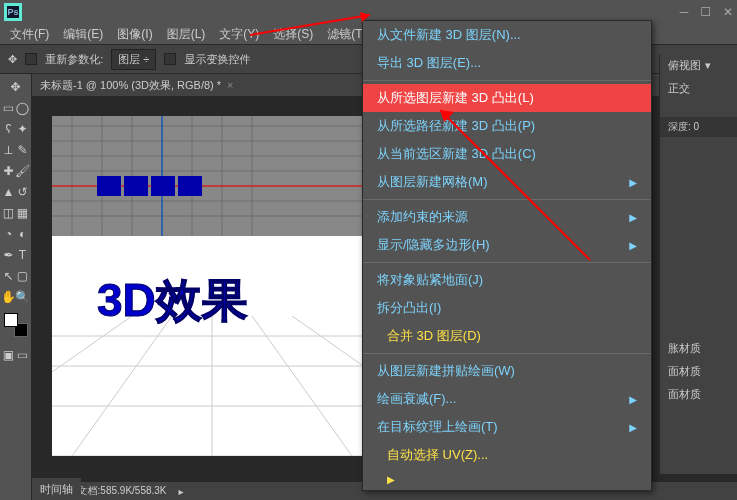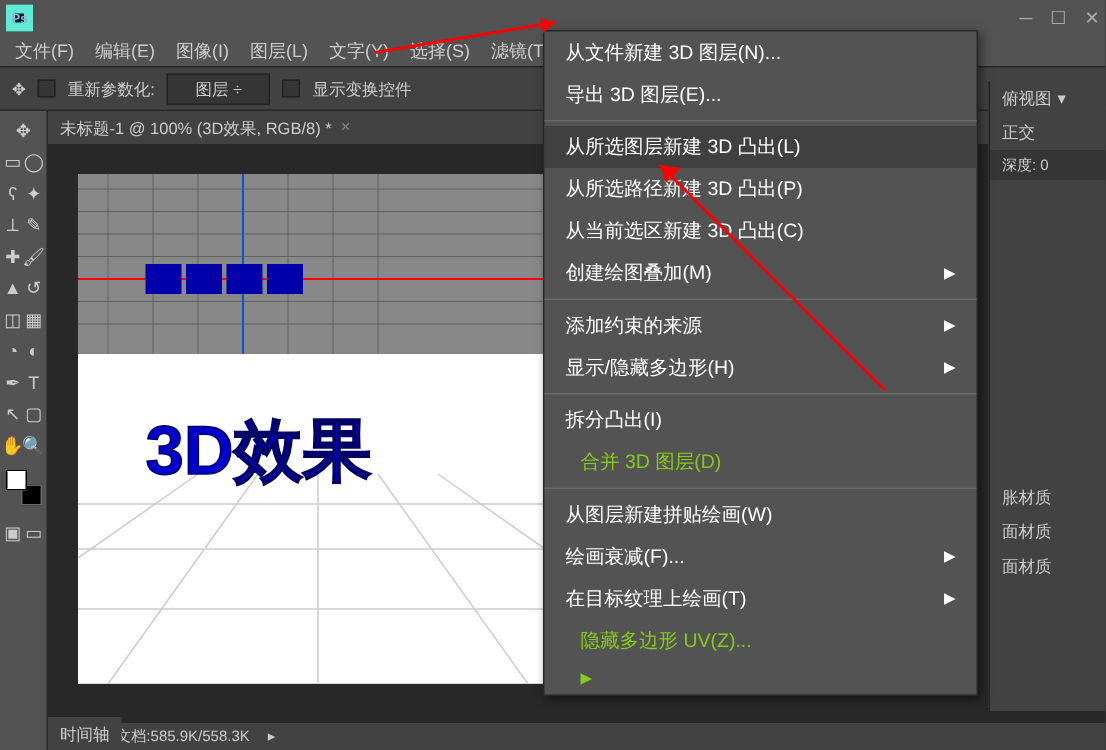--- a/index.html
+++ b/index.html
@@ -1,49 +1,49 @@
 <!DOCTYPE html>
 <html><head>
 <meta charset="utf-8">
 <style>
 * { margin: 0; padding: 0; box-sizing: border-box; font-family: "Microsoft YaHei", sans-serif; }
 body { background: #535353; width: 737px; height: 500px; overflow: hidden; color: #ccc; font-size: 12px; }
 .titlebar { background: #535353; height: 24px; display: flex; align-items: center; padding: 0 4px; }
-.ps-logo { width: 18px; height: 18px; background: #0f172a; border: 6px solid #5eead4; margin-right: 14px; display: flex; align-items: center; justify-content: center; font-size: 9px; font-weight: bold; color: #8ab4d8; }
+.ps-logo { width: 18px; height: 18px; background: #0f172a; border: 3px solid #5eead4; margin-right: 14px; display: flex; align-items: center; justify-content: center; font-size: 9px; font-weight: bold; color: #8ab4d8; }
 .win-controls { margin-left: auto; display: flex; gap: 12px; color: #aaa; }
 .menubar { background: #535353; height: 20px; display: flex; align-items: center; padding: 0 4px; gap: 2px; }
 .menubar span { padding: 2px 6px; cursor: default; }
 .menubar span.active { background: #0b5cab; color: #fff; }
 .toolbar { background: #424242; height: 30px; border-top: 1px solid #282828; border-bottom: 1px solid #282828; display: flex; align-items: center; padding: 0 8px; gap: 8px; font-size: 11px; }
-.toolbar .sel { background: #353535; border: 1px solid #222; padding: 2px 18px; }
+.toolbar .sel { background: #353535; border: 1px solid #222; padding: 2px 6px; }
 .checkbox { width: 12px; height: 12px; background: #353535; border: 1px solid #222; display: inline-block; }
 .main { display: flex; height: 426px; }
 .left-tools { width: 32px; background: #535353; border-right: 1px solid #282828; display: flex; flex-direction: column; align-items: center; padding-top: 4px; gap: 3px; }
 .tool { width: 24px; height: 18px; display: flex; align-items: center; justify-content: center; }
 .tool2 { display: flex; gap: 2px; }
 .tool2 .tool { width: 12px; }
 .swatches { margin-top: 4px; position: relative; width: 24px; height: 24px; }
 .swatch-fg { position: absolute; width: 14px; height: 14px; background: #fff; border: 1px solid #000; left: 0; top: 0; z-index: 2; }
 .swatch-bg { position: absolute; width: 14px; height: 14px; background: #000; border: 1px solid #666; right: 0; bottom: 0; }
 .canvas-area { flex: 1; background: #282828; position: relative; }
 .doc-tab { background: #424242; height: 22px; display: flex; align-items: center; padding: 0 8px; font-size: 11px; gap: 6px; }
 .doc-tab .x { color: #888; }
 .canvas { position: absolute; top: 22px; left: 0; right: 0; bottom: 18px; background: #282828; display: flex; align-items: flex-start; justify-content: flex-start; }
 .canvas-inner { margin: 20px 0 0 20px; width: 320px; height: 340px; background: #fff; position: relative; overflow: hidden; }
 .grid-3d { position: absolute; inset: 0; }
 .status { position: absolute; bottom: 0; left: 0; right: 0; height: 18px; background: #424242; display: flex; align-items: center; padding: 0 8px; font-size: 10px; gap: 12px; }
 .dropdown { position: absolute; top: 20px; left: 362px; width: 290px; background: #535353; border: 1px solid #282828; box-shadow: 2px 2px 6px rgba(0,0,0,.5); z-index: 100; }
-.dropdown .item { padding: 5px 14px; font-size: 13px; color: #ffffff; display: flex; align-items: center; justify-content: space-between; }
-.dropdown .item.highlighted { background: #404040; color: #fff; }
-.dropdown .item.disabled { color: #84cc16; padding-left: 24px; }
+.dropdown .item { padding: 5px 14px; font-size: 13px; color: #7dd3fc; display: flex; align-items: center; justify-content: space-between; }
+.dropdown .item.highlighted { background: #ef4444; color: #fff; }
+.dropdown .item.disabled { color: #fde047; padding-left: 24px; }
 .dropdown .sep { height: 1px; background: #6a6a6a; margin: 3px 0; }
 .dropdown .arrow { font-size: 10px; }
 .side-right { position: absolute; right: 0; top: 54px; width: 78px; height: 420px; background: #424242; border-left: 1px solid #282828; font-size: 11px; }
 .side-right .row { padding: 4px 8px; display: flex; align-items: center; gap: 4px; }
-.side-right .hdr { background: #353535; padding: 3px 8px; font-size: 10px; }
+.side-right .hdr { background: #353535; padding: 3px 8px; font-size: 10px; margin-top: 17px; }
 .red-arrow { position: absolute; z-index: 200; pointer-events: none; }
 .timeline { position: absolute; bottom: 0; left: 32px; height: 22px; background: #424242; padding: 0 8px; display: flex; align-items: center; font-size: 11px; }
 </style>
 </head>
 <body>
 
 <div class="titlebar">
   <div class="ps-logo">Ps</div>
   <div class="win-controls">
     <span>─</span>
@@ -209,53 +209,56 @@
     <div class="item highlighted">
       <span>从所选图层新建 3D 凸出(L)</span>
     </div>
     <div class="item">
       <span>从所选路径新建 3D 凸出(P)</span>
     </div>
     <div class="item">
       <span>从当前选区新建 3D 凸出(C)</span>
     </div>
     <div class="item">
-      <span>创建绘图叠加(M)</span>
+      <span>从图层新建网格(M)</span>
       <span class="arrow">▶</span>
     </div>
     <div class="sep"></div>
     <div class="item">
       <span>添加约束的来源</span>
       <span class="arrow">▶</span>
     </div>
     <div class="item">
       <span>显示/隐藏多边形(H)</span>
       <span class="arrow">▶</span>
     </div>
     <div class="sep"></div>
+    <div class="item">
+      <span>将对象贴紧地面(J)</span>
+    </div>
     <div class="item">
       <span>拆分凸出(I)</span>
     </div>
     <div class="item disabled">
       <span>合并 3D 图层(D)</span>
     </div>
     <div class="sep"></div>
     <div class="item">
       <span>从图层新建拼贴绘画(W)</span>
     </div>
     <div class="item">
       <span>绘画衰减(F)...</span>
       <span class="arrow">▶</span>
     </div>
     <div class="item">
       <span>在目标纹理上绘画(T)</span>
       <span class="arrow">▶</span>
     </div>
     <div class="item disabled">
-      <span>隐藏多边形 UV(Z)...</span>
+      <span>自动选择 UV(Z)...</span>
     </div>
     <div class="item disabled">
       <span class="arrow">▶</span>
     </div>
   </div>
 
 <div class="timeline">时间轴</div>
 
 <svg class="red-arrow" style="top:10px;left:240px" width="140" height="30">
   <line x1="130" y1="5" x2="10" y2="25" stroke="red" stroke-width="2"></line>

